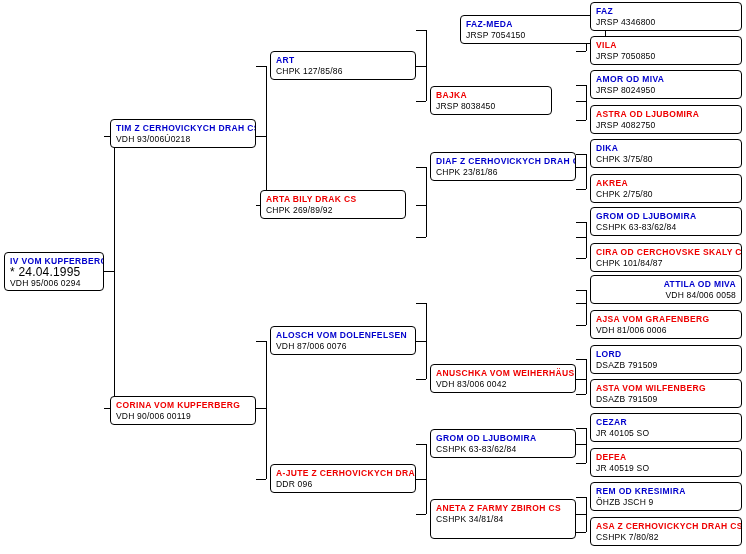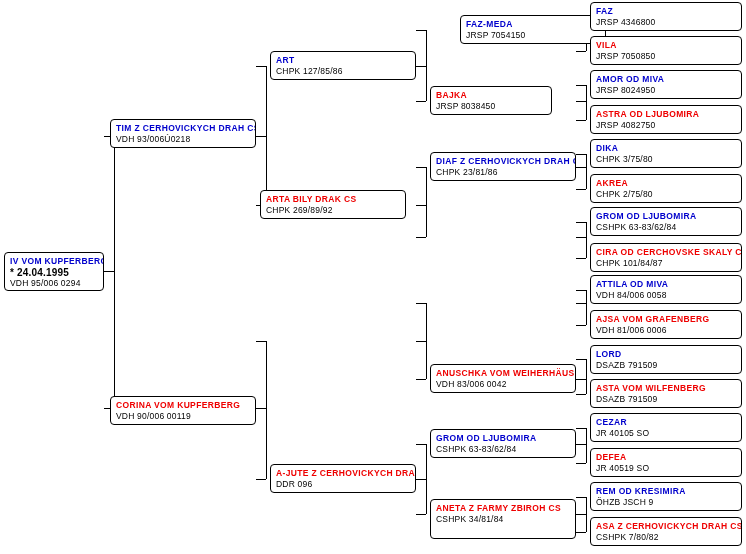--- a/index.html
+++ b/index.html
@@ -26,22 +26,22 @@
   }
   .node .reg{
     font-size:8.5px;
     font-weight:normal;
     color:#000000;
     letter-spacing:0.2px;
     line-height:11px;
     white-space:nowrap;
   }
   .node .dob{
-    font-size:10px;
-    font-weight:bold;
+    font-size:12px;
+    font-weight:normal;
     color:#000000;
     letter-spacing:0.2px;
     line-height:11px;
     white-space:nowrap;
   }
   .male .nm{color:#0000cc;}
   .female .nm{color:#ee0000;}
   .self .nm{color:#0000cc;}
   svg.lines{position:absolute;left:0;top:0;width:746px;height:554px;pointer-events:none;}
   svg.lines line{stroke:#000000;stroke-width:1;shape-rendering:crispEdges;}
@@ -145,20 +145,24 @@
   </div>
 
   <div class="node male" style="left:270px;top:51px;width:146px;height:29px;">
     <div class="nm">ART</div>
     <div class="reg">CHPK 127/85/86</div>
   </div>
   <div class="node female" style="left:260px;top:190px;width:146px;height:29px;">
     <div class="nm">ARTA BILY DRAK CS</div>
     <div class="reg">CHPK 269/89/92</div>
   </div>
+  <div class="node male" style="left:270px;top:326px;width:146px;height:29px;">
+    <div class="nm">ALOSCH VOM DOLENFELSEN</div>
+    <div class="reg">VDH 87/006 0076</div>
+  </div>
   <div class="node female" style="left:270px;top:464px;width:146px;height:29px;">
     <div class="nm">A-JUTE Z CERHOVICKYCH DRAH</div>
     <div class="reg">DDR 096</div>
   </div>
 
   <div class="node male" style="left:430px;top:15px;width:146px;height:29px;margin-left:30px;">
     <div class="nm">FAZ-MEDA</div>
     <div class="reg">JRSP 7054150</div>
   </div>
   <div class="node female" style="left:430px;top:86px;width:122px;height:29px;">
@@ -207,21 +211,21 @@
     <div class="reg">CHPK 2/75/80</div>
   </div>
   <div class="node male" style="left:590px;top:207px;width:152px;height:29px;">
     <div class="nm">GROM OD LJUBOMIRA</div>
     <div class="reg">CSHPK 63-83/62/84</div>
   </div>
   <div class="node female" style="left:590px;top:243px;width:152px;height:29px;">
     <div class="nm">CIRA OD CERCHOVSKE SKALY CS</div>
     <div class="reg">CHPK 101/84/87</div>
   </div>
-  <div class="node male" style="left:590px;top:275px;width:152px;height:29px;">
+  <div class="node male" style="left:590px;top:275px;width:152px;height:29px;text-align:right;">
     <div class="nm">ATTILA OD MIVA</div>
     <div class="reg">VDH 84/006 0058</div>
   </div>
   <div class="node female" style="left:590px;top:310px;width:152px;height:29px;">
     <div class="nm">AJSA VOM GRAFENBERG</div>
     <div class="reg">VDH 81/006 0006</div>
   </div>
   <div class="node male" style="left:590px;top:345px;width:152px;height:29px;">
     <div class="nm">LORD</div>
     <div class="reg">DSAZB 791509</div>

